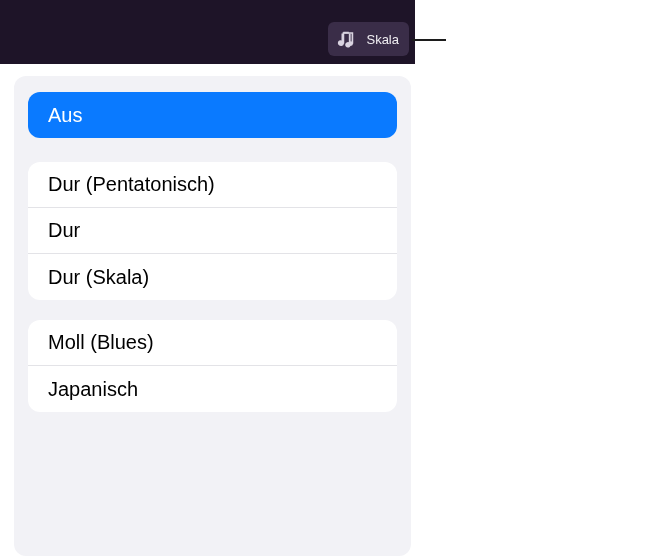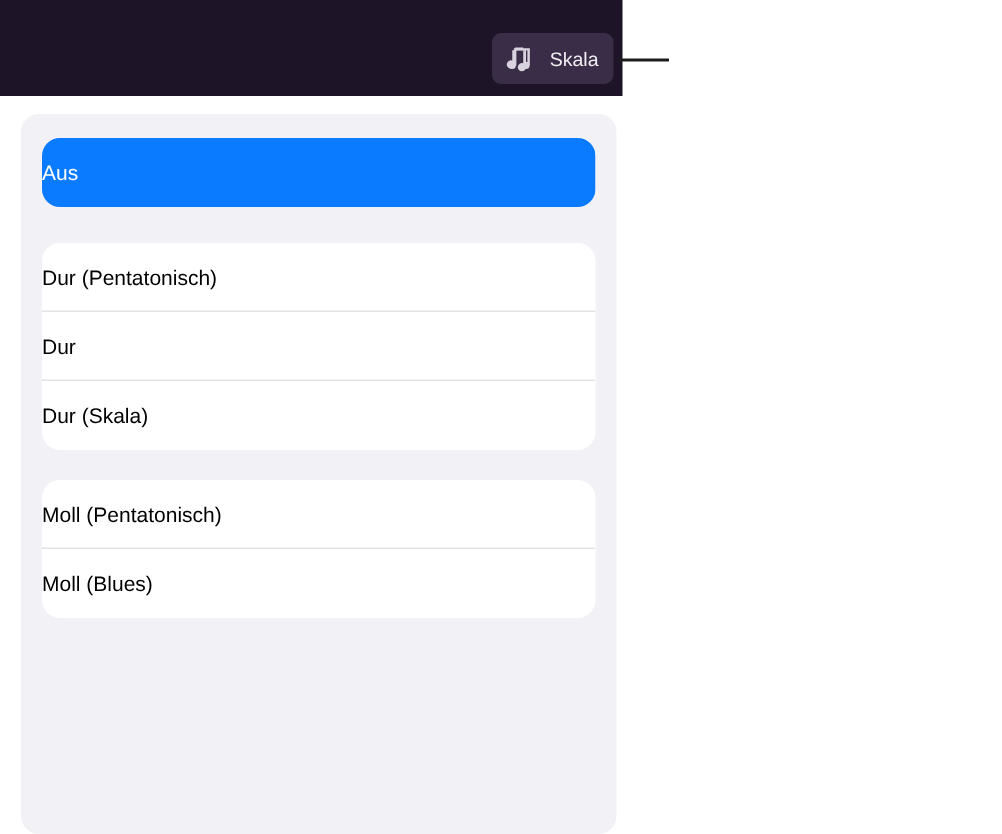--- a/index.html
+++ b/index.html
@@ -57,24 +57,24 @@
     overflow: hidden;
   }
   .group {
     background: #fff;
     border-radius: 12px;
     overflow: hidden;
     margin-bottom: 20px;
   }
   .row {
     height: 46px;
-    padding: 0 0;
+    padding: 0 20px;
     display: flex;
     align-items: center;
-    font-size: 14px;
+    font-size: 20px;
     color: #000;
     border-bottom: 1px solid #e3e3e7;
   }
   .row:last-child { border-bottom: none; }
   .row.selected {
     background: #0a7aff;
     color: #fff;
     font-weight: 500;
   }
   .group.selected-group { margin-bottom: 24px; }
@@ -113,20 +113,20 @@
     <div class="row">
       <span>Dur</span>
     </div>
     <div class="row">
       <span>Dur (Skala)</span>
     </div>
   </div>
 
   <div class="group">
     <div class="row">
-      <span>Moll (Pentatonisch)</span>
+      <span>Moll (Blues)</span>
     </div>
     <div class="row">
-      <span>Moll (Blues)</span>
+      <span>Japanisch</span>
     </div>
   </div>
 
 </div>
 
 </body></html>

